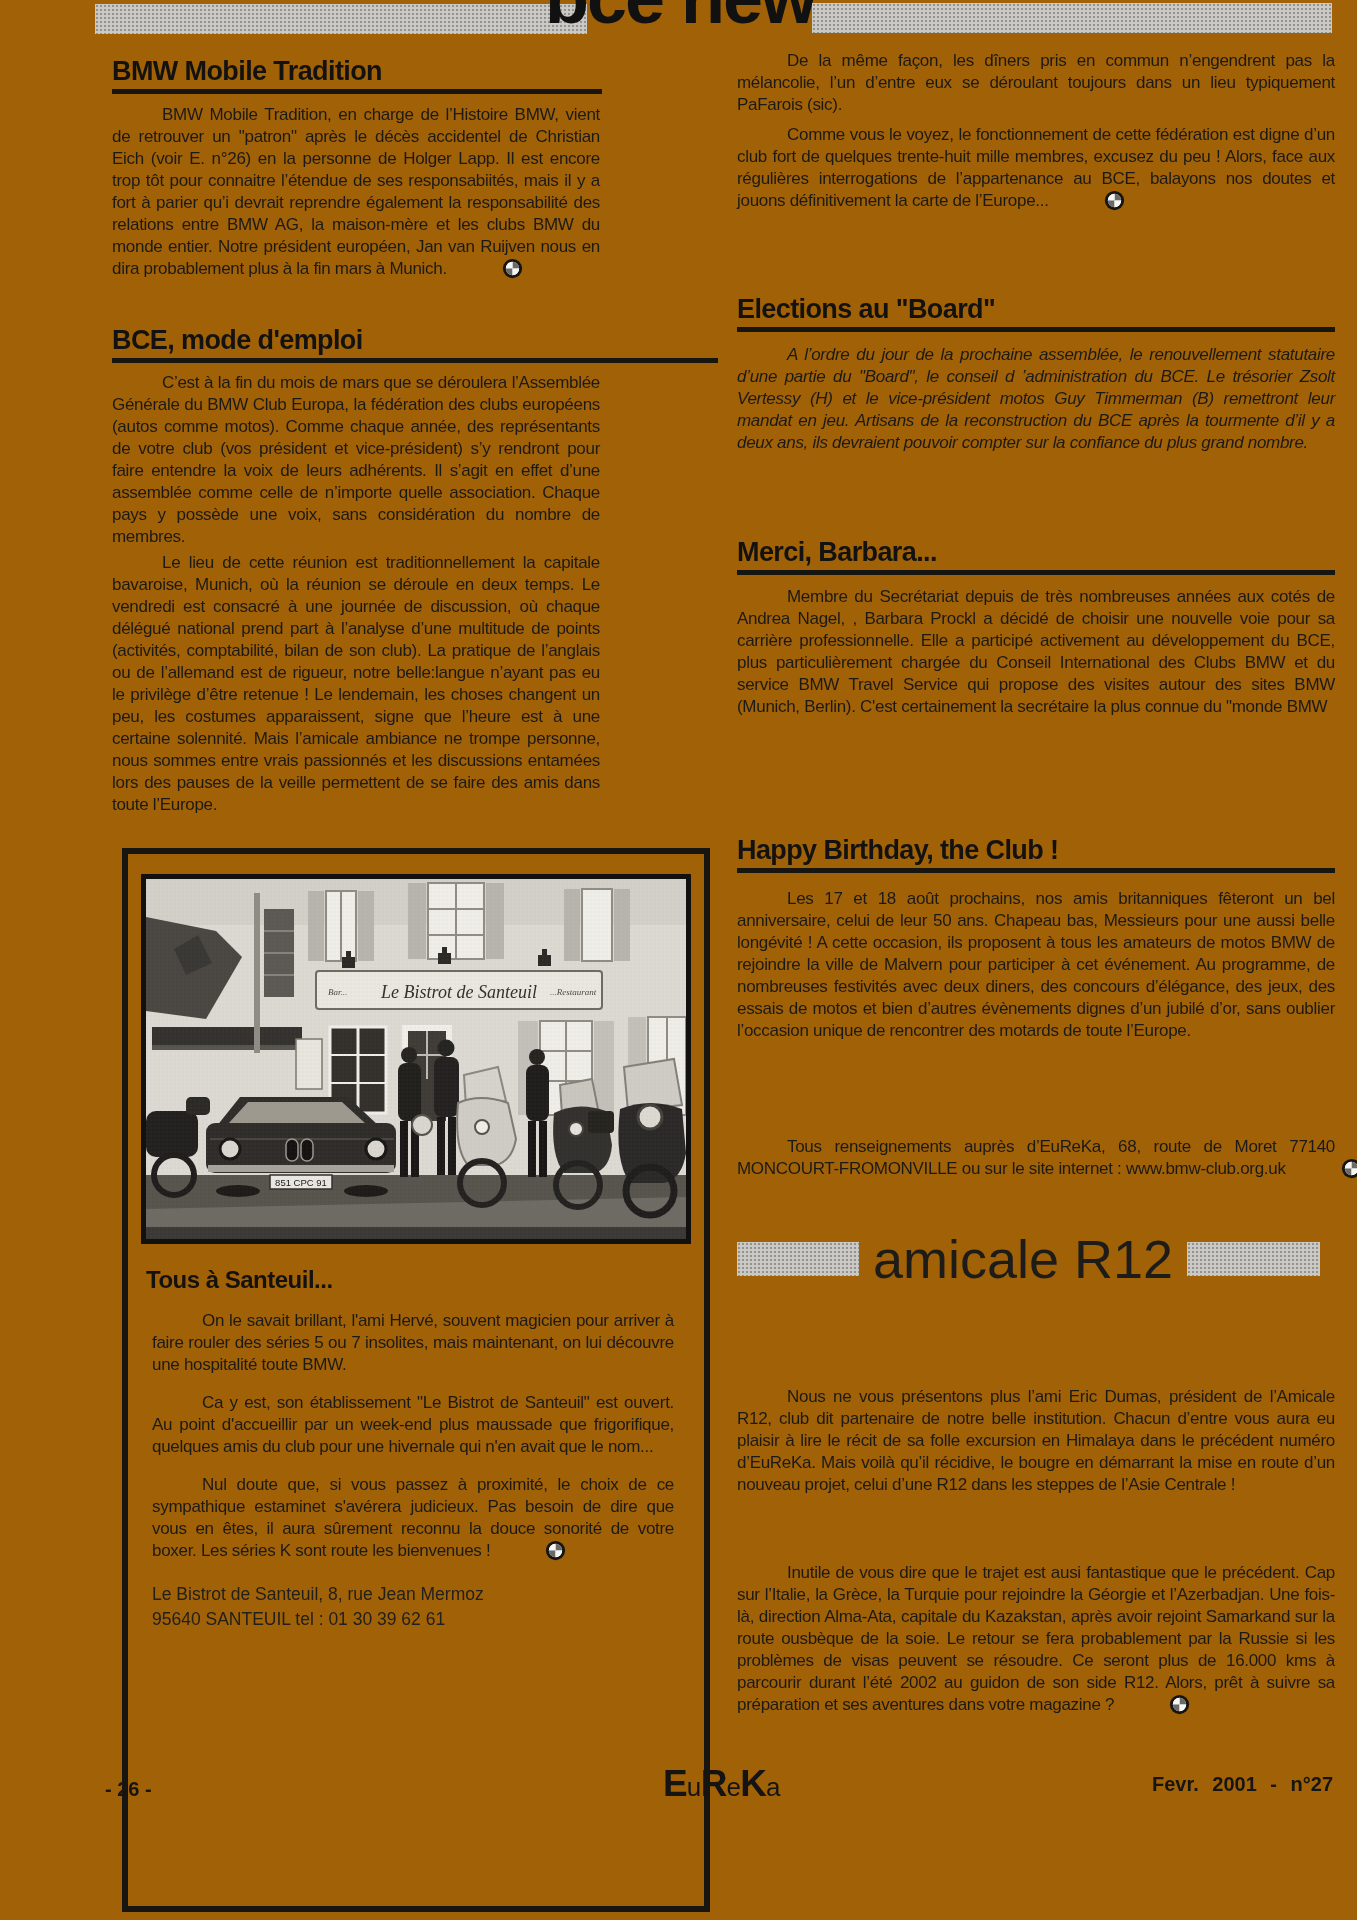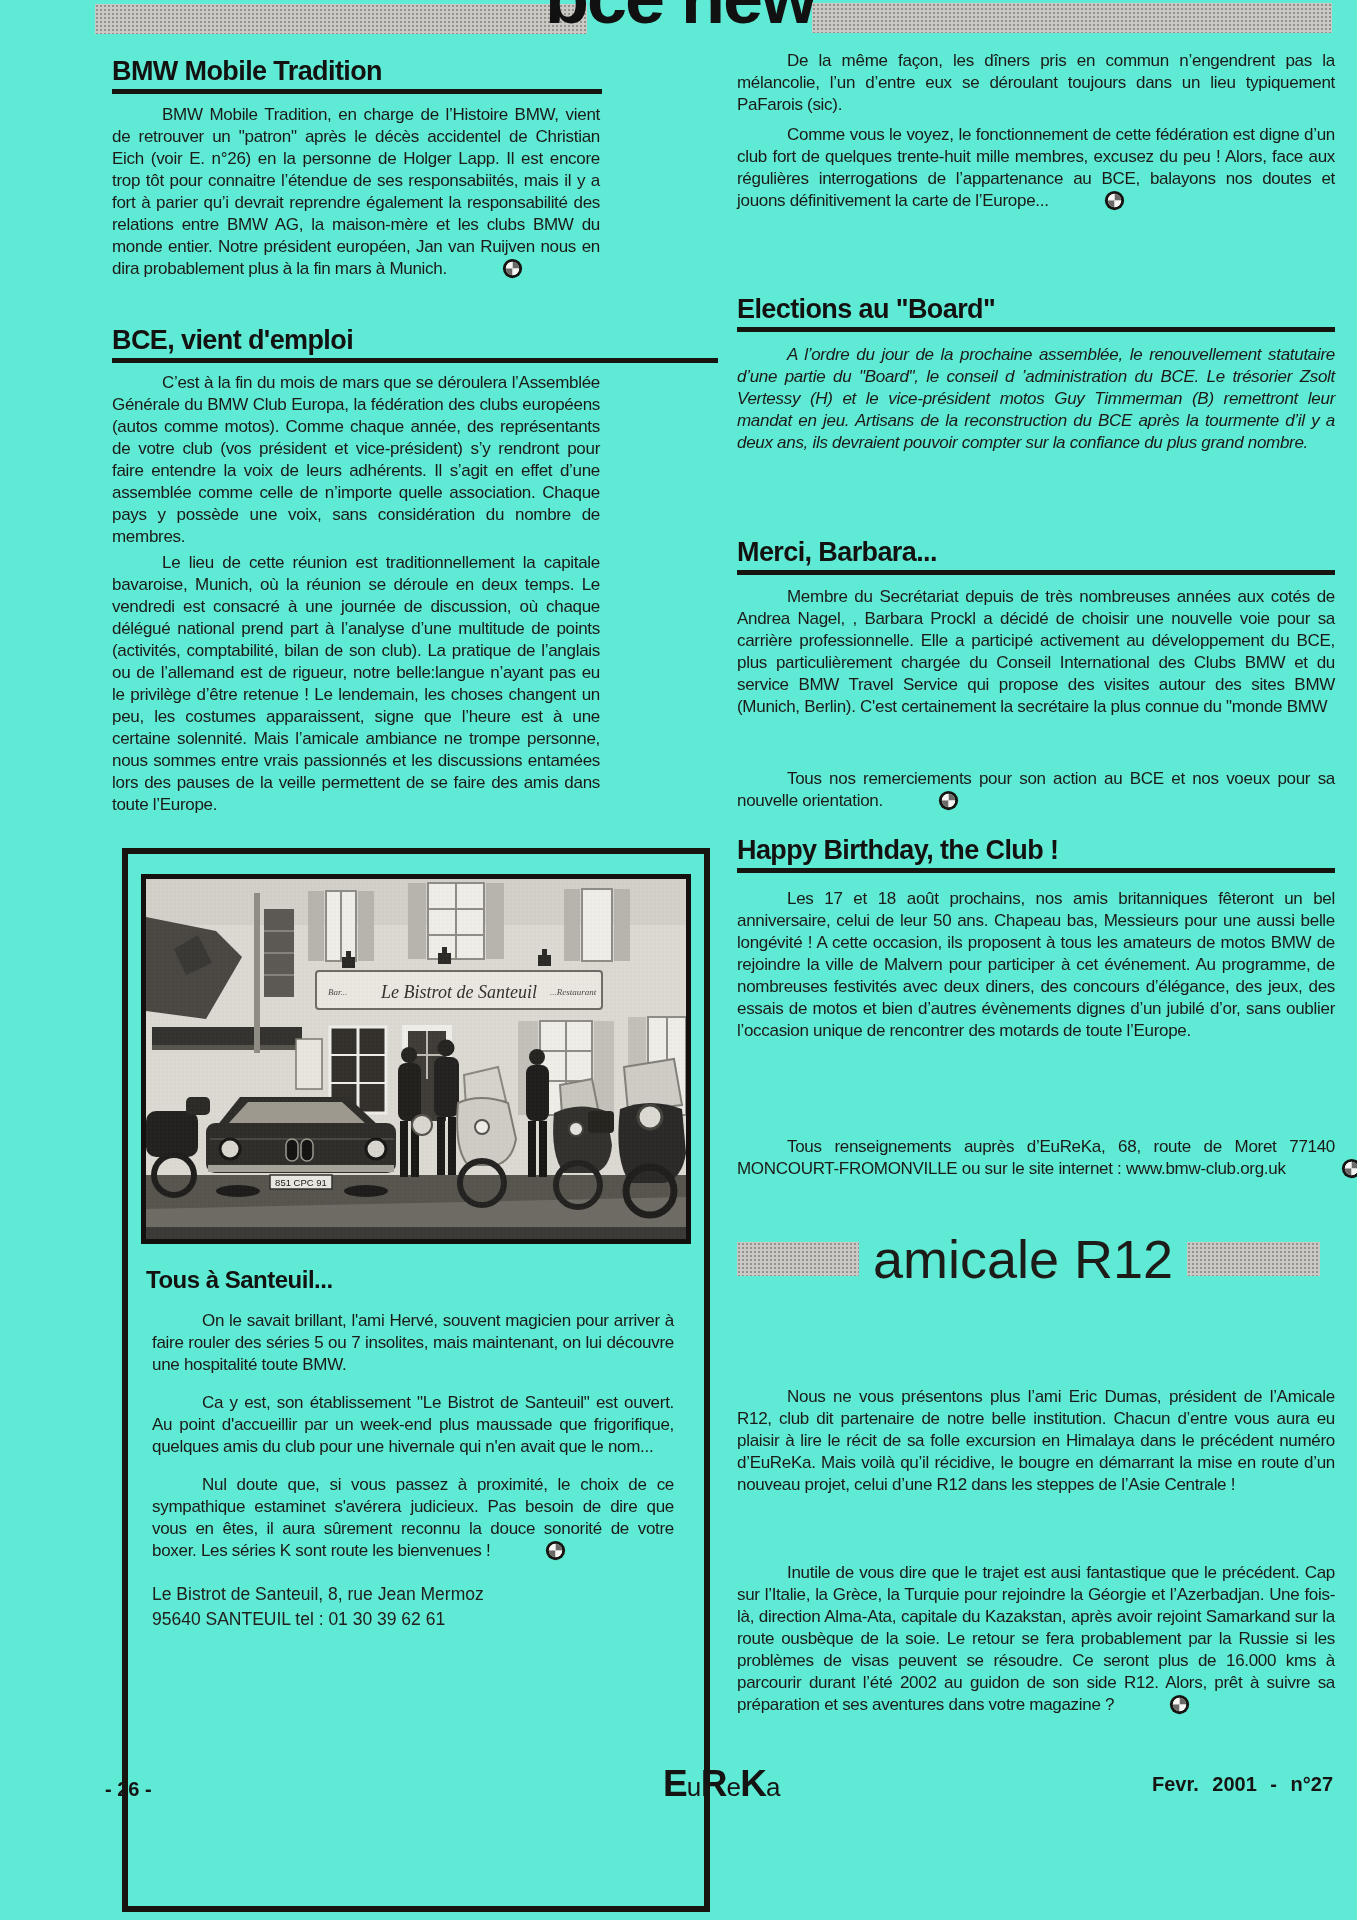--- a/index.html
+++ b/index.html
@@ -1,16 +1,16 @@
 <!DOCTYPE html>
 <html><head>
 <meta charset="utf-8">
 <style>
   html,body{margin:0;padding:0;background:#e9e8e5;}
-  .page{position:relative;width:1357px;height:1920px;background:#5eead4;
+  .page{position:relative;width:1357px;height:1920px;background:#a16207;
         font-family:"Liberation Sans",sans-serif;color:#1c1a17;overflow:hidden;margin:0 auto;}
 
   
   .dotbar{background-color:#cbc9c5;
           background-image:radial-gradient(#93918c 0.9px, transparent 1.1px);
           background-size:4px 4px;}
   .top-banner-barL{position:absolute;left:95px;top:4px;width:492px;height:30px;}
   .top-banner-barR{position:absolute;left:812px;top:3px;width:520px;height:30px;}
   .top-banner-title{position:absolute;left:545px;top:0;width:270px;height:38px;overflow:hidden;}
   .top-banner-title span{position:absolute;top:-38px;left:0;width:100%;text-align:center;
@@ -72,21 +72,21 @@
           <circle cx="12" cy="12" r="11" fill="#171512"></circle>
           <circle cx="12" cy="12" r="7.6" fill="#ececea"></circle>
           <path d="M12 4.4 A7.6 7.6 0 0 1 19.6 12 L12 12 Z" fill="#6b6a68"></path>
           <path d="M12 12 L4.4 12 A7.6 7.6 0 0 1 12 4.4 Z" fill="#f6f6f5"></path>
           <path d="M12 12 L12 19.6 A7.6 7.6 0 0 1 4.4 12 Z" fill="#6b6a68"></path>
           <path d="M12 12 L19.6 12 A7.6 7.6 0 0 1 12 19.6 Z" fill="#f6f6f5"></path>
         </svg></span>
   </p>
 
   <div class="abs colL" style="top:326px;">
-    <div class="sh">BCE, vient d'emploi</div>
+    <div class="sh">BCE, mode d'emploi</div>
     <div class="rule" style="width:606px;"></div>
   </div>
   <p class="bp abs colL" style="top:372px;">C’est à la fin du mois de mars que se déroulera l’Assemblée Générale du BMW Club Europa, la fédération des clubs européens (autos comme motos). Comme chaque année, des représentants de votre club (vos président et vice-président) s’y rendront pour faire entendre la voix de leurs adhérents. Il s’agit en effet d’une assemblée comme celle de n’importe quelle association. Chaque pays y possède une voix, sans considération du nombre de membres.</p>
   <p class="bp abs colL" style="top:552px;">Le lieu de cette réunion est traditionnellement la capitale bavaroise, Munich, où la réunion se déroule en deux temps. Le vendredi est consacré à une journée de discussion, où chaque délégué national prend part à l’analyse d’une multitude de points (activités, comptabilité, bilan de son club). La pratique de l’anglais ou de l’allemand est de rigueur, notre belle:langue n’ayant pas eu le privilège d’être retenue ! Le lendemain, les choses changent un peu, les costumes apparaissent, signe que l’heure est à une certaine solennité. Mais l’amicale ambiance ne trompe personne, nous sommes entre vrais passionnés et les discussions entamées lors des pauses de la veille permettent de se faire des amis dans toute l’Europe.</p>
 
   <div class="sbox">
     <div class="photo-frame">
       <svg viewBox="0 0 540 360" width="540" height="360">
         <defs>
           <pattern id="ht" width="4" height="4" patternUnits="userSpaceOnUse">
@@ -281,30 +281,20 @@
   </div>
   <p class="bp abs colR" style="top:344px;font-style:italic;">
     <span>A l’ordre du jour de la prochaine assemblée, le renouvellement statutaire d’une partie du "Board", le conseil d ’administration du BCE. Le trésorier Zsolt Vertessy (H) et le vice-président motos Guy Timmerman (B) remettront leur mandat en jeu. Artisans de la reconstruction du BCE après la tourmente d’il y a deux ans, ils devraient pouvoir compter sur la confiance du plus grand nombre.</span><span class="bmw"></span>
   </p>
 
   <div class="abs colR" style="top:538px;">
     <div class="sh">Merci, Barbara...</div>
     <div class="rule"></div>
   </div>
   <p class="bp abs colR" style="top:586px;">Membre du Secrétariat depuis de très nombreuses années aux cotés de Andrea Nagel, , Barbara Prockl a décidé de choisir une nouvelle voie pour sa carrière professionnelle. Elle a participé activement au développement du BCE, plus particulièrement chargée du Conseil International des Clubs BMW et du service BMW Travel Service qui propose des visites autour des sites BMW (Munich, Berlin). C'est certainement la secrétaire la plus connue du "monde BMW</p>
-  <p class="bp abs colR" style="top:768px;">
-    <span>Tous nos remerciements pour son action au BCE et nos voeux pour sa nouvelle orientation.</span><span class="bmw"><svg viewBox="0 0 24 24" width="21" height="21">
-          <circle cx="12" cy="12" r="11" fill="#171512"></circle>
-          <circle cx="12" cy="12" r="7.6" fill="#ececea"></circle>
-          <path d="M12 4.4 A7.6 7.6 0 0 1 19.6 12 L12 12 Z" fill="#6b6a68"></path>
-          <path d="M12 12 L4.4 12 A7.6 7.6 0 0 1 12 4.4 Z" fill="#f6f6f5"></path>
-          <path d="M12 12 L12 19.6 A7.6 7.6 0 0 1 4.4 12 Z" fill="#6b6a68"></path>
-          <path d="M12 12 L19.6 12 A7.6 7.6 0 0 1 12 19.6 Z" fill="#f6f6f5"></path>
-        </svg></span>
-  </p>
 
   <div class="abs colR" style="top:836px;">
     <div class="sh">Happy Birthday, the Club !</div>
     <div class="rule"></div>
   </div>
   <p class="bp abs colR" style="top:888px;">Les 17 et 18 août prochains, nos amis britanniques fêteront un bel anniversaire, celui de leur 50 ans. Chapeau bas, Messieurs pour une aussi belle longévité ! A cette occasion, ils proposent à tous les amateurs de motos BMW de rejoindre la ville de Malvern pour participer à cet événement. Au programme, de nombreuses festivités avec deux diners, des concours d’élégance, des jeux, des essais de motos et bien d’autres évènements dignes d’un jubilé d’or, sans oublier l’occasion unique de rencontrer des motards de toute l’Europe.</p>
   <p class="bp abs colR" style="top:1136px;">
     <span>Tous renseignements auprès d’EuReKa, 68, route de Moret 77140 MONCOURT-FROMONVILLE ou sur le site internet : www.bmw-club.org.uk</span><span class="bmw"><svg viewBox="0 0 24 24" width="21" height="21">
           <circle cx="12" cy="12" r="11" fill="#171512"></circle>
           <circle cx="12" cy="12" r="7.6" fill="#ececea"></circle>

